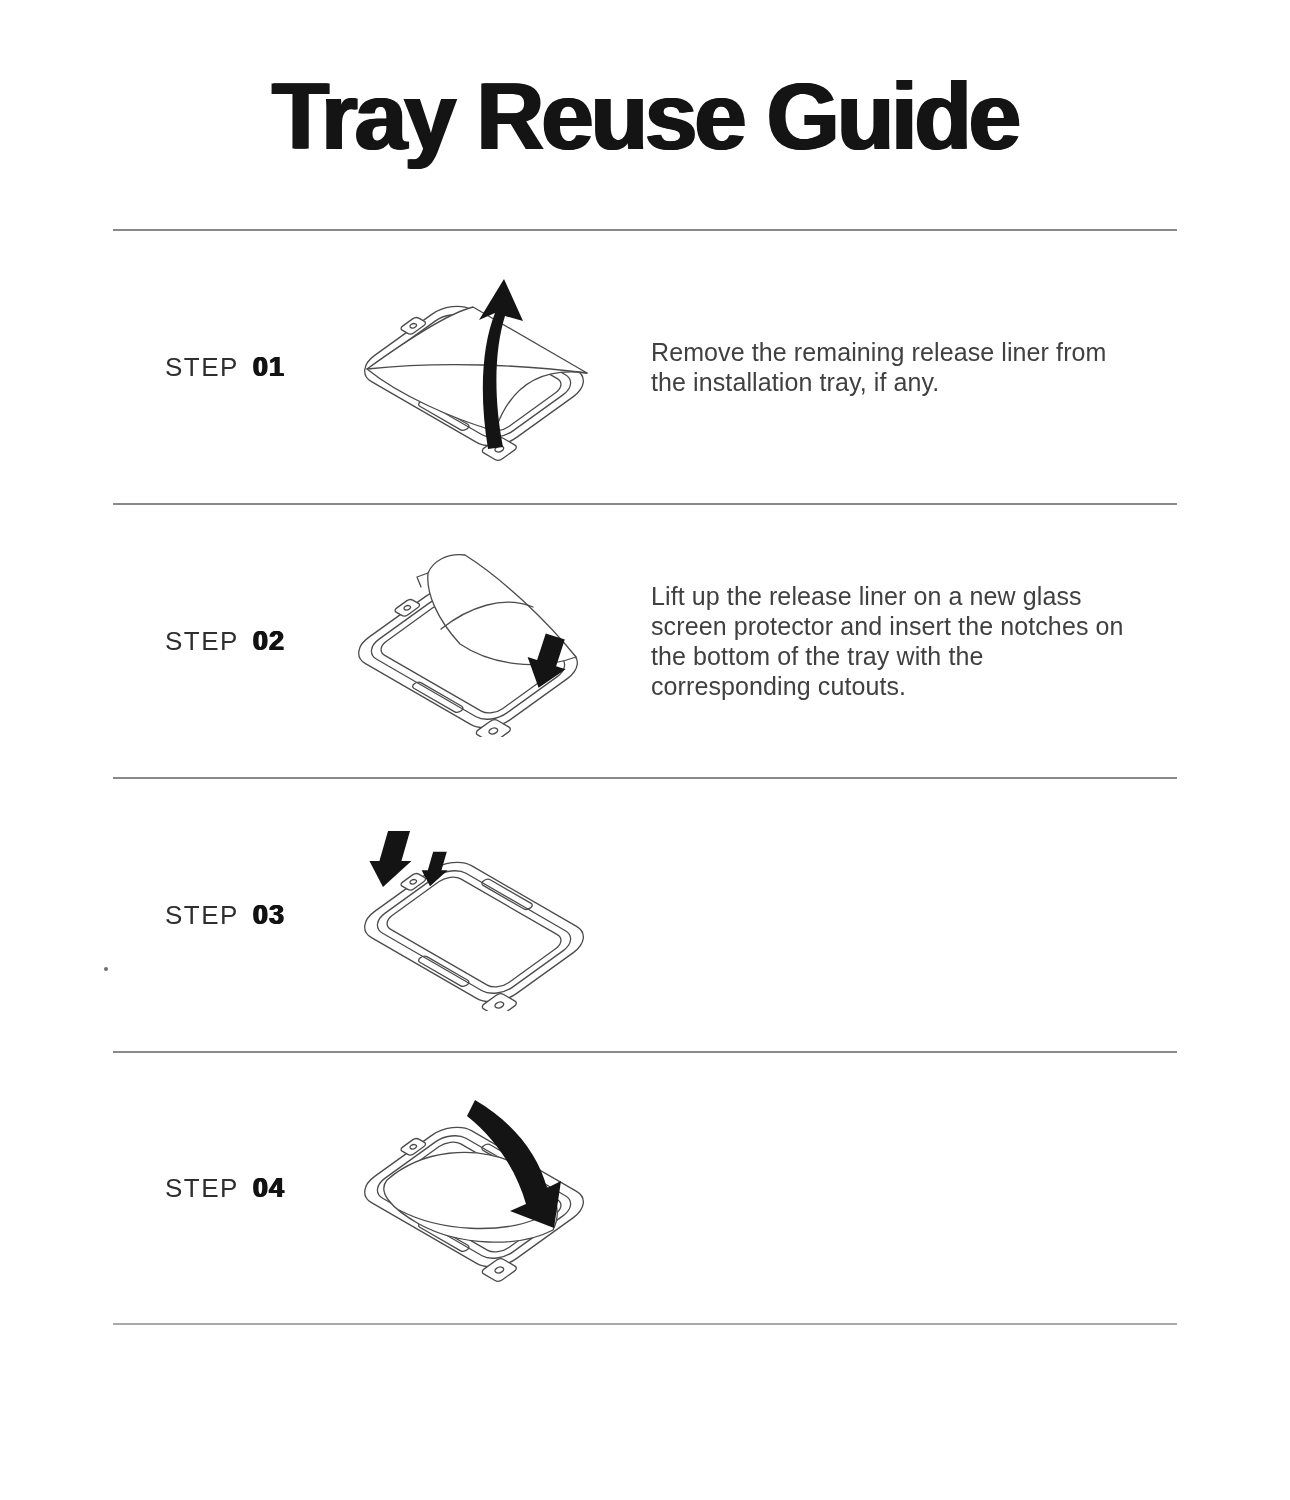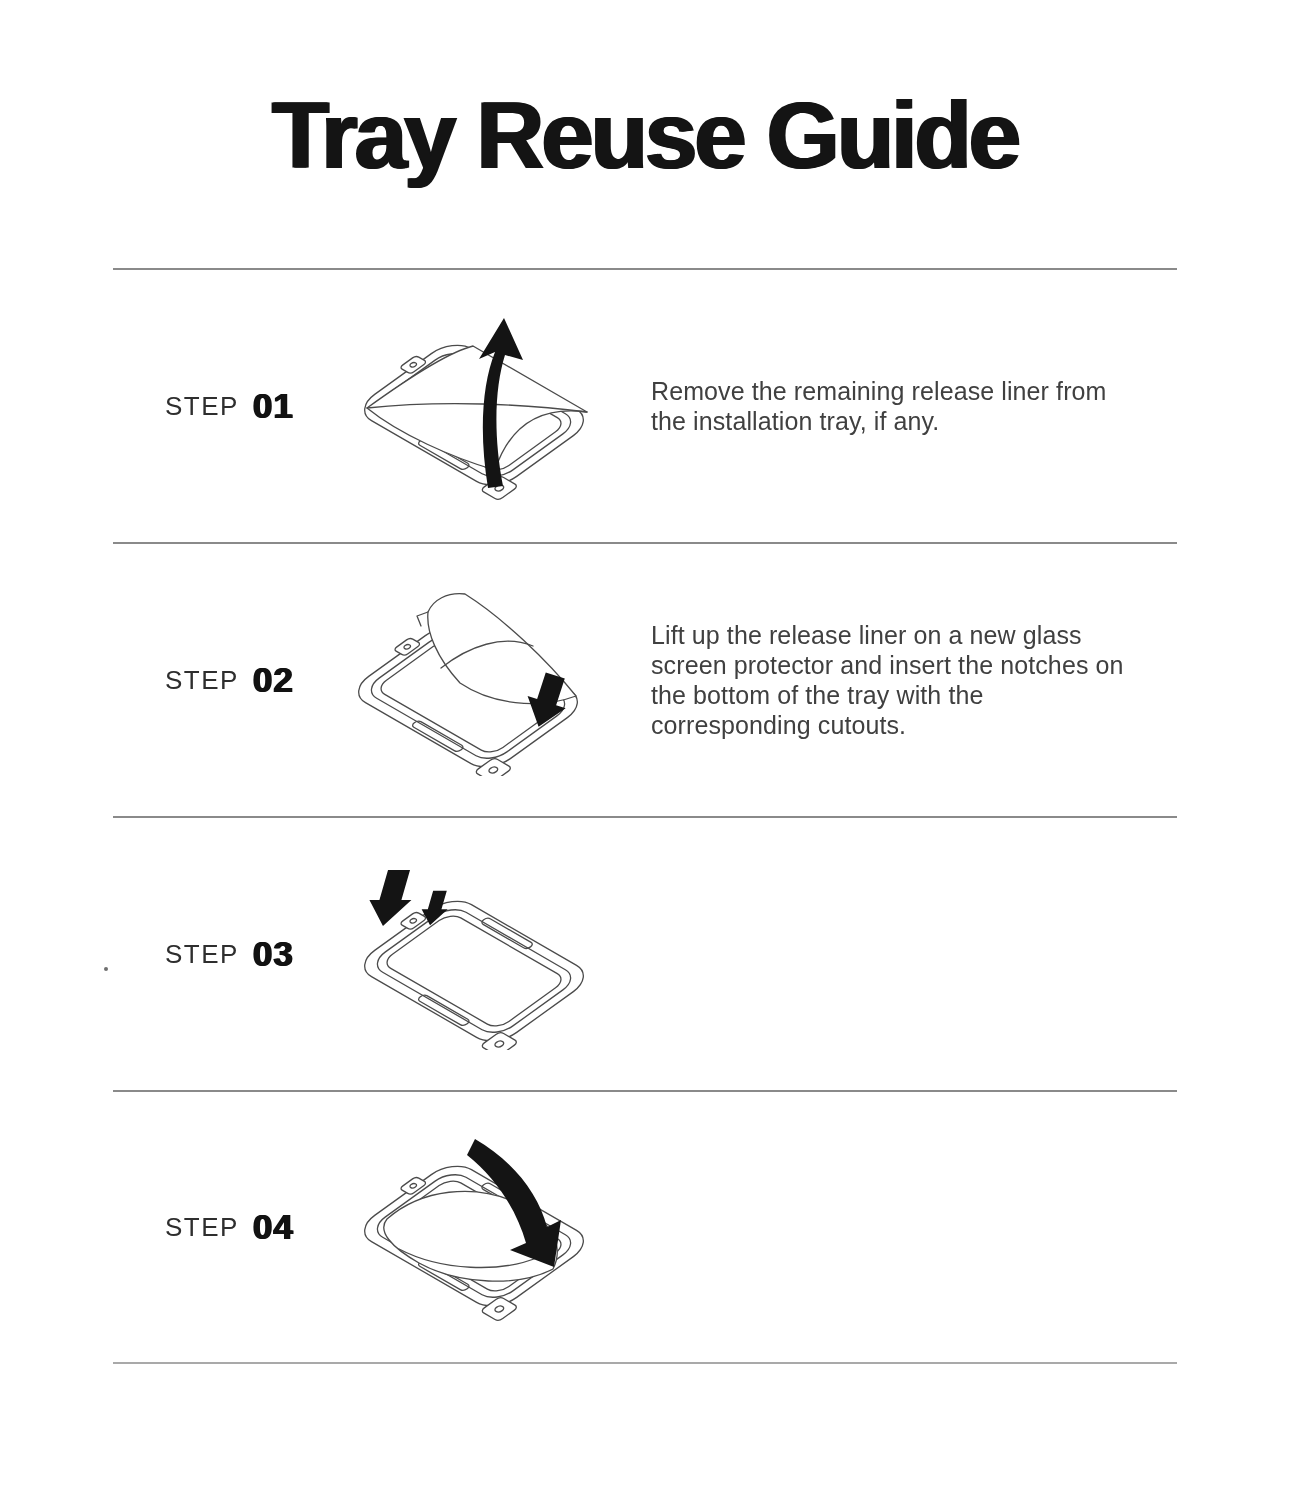--- a/index.html
+++ b/index.html
@@ -6,21 +6,21 @@
   html,body { background:#ffffff; }
   body { font-family:"Liberation Sans", sans-serif; }
   .page {
     position:relative;
     width:1290px; height:1500px;
     background:#ffffff;
     margin:0 auto;
     overflow:hidden;
   }
   .header {
-    height:268px;
+    height:229px;
     display:flex; align-items:center; justify-content:center;
     padding-top:4px;
   }
   .page-title {
     font-size:94px;
     font-weight:900;
     letter-spacing:-3px;
     color:#141414;
     text-shadow:1.4px 0 0 #141414, -1.4px 0 0 #141414;
     white-space:nowrap;
@@ -37,21 +37,21 @@
   .step-label {
     grid-column:2;
     display:flex; align-items:center;
     white-space:nowrap;
   }
   .step-word {
     font-size:26px; font-weight:400;
     letter-spacing:1.5px; color:#2e2e2e;
   }
   .step-number {
-    font-size:35px; font-weight:900;
+    font-size:27px; font-weight:900;
     margin-left:14px; color:#121212;
     letter-spacing:1px;
     text-shadow:0.8px 0 0 #121212, -0.8px 0 0 #121212;
   }
   .step-illustration { grid-column:3; width:280px; height:192px; }
   .step-text {
     grid-column:5;
     max-width:487px;
     font-size:25px;
     line-height:30px;

